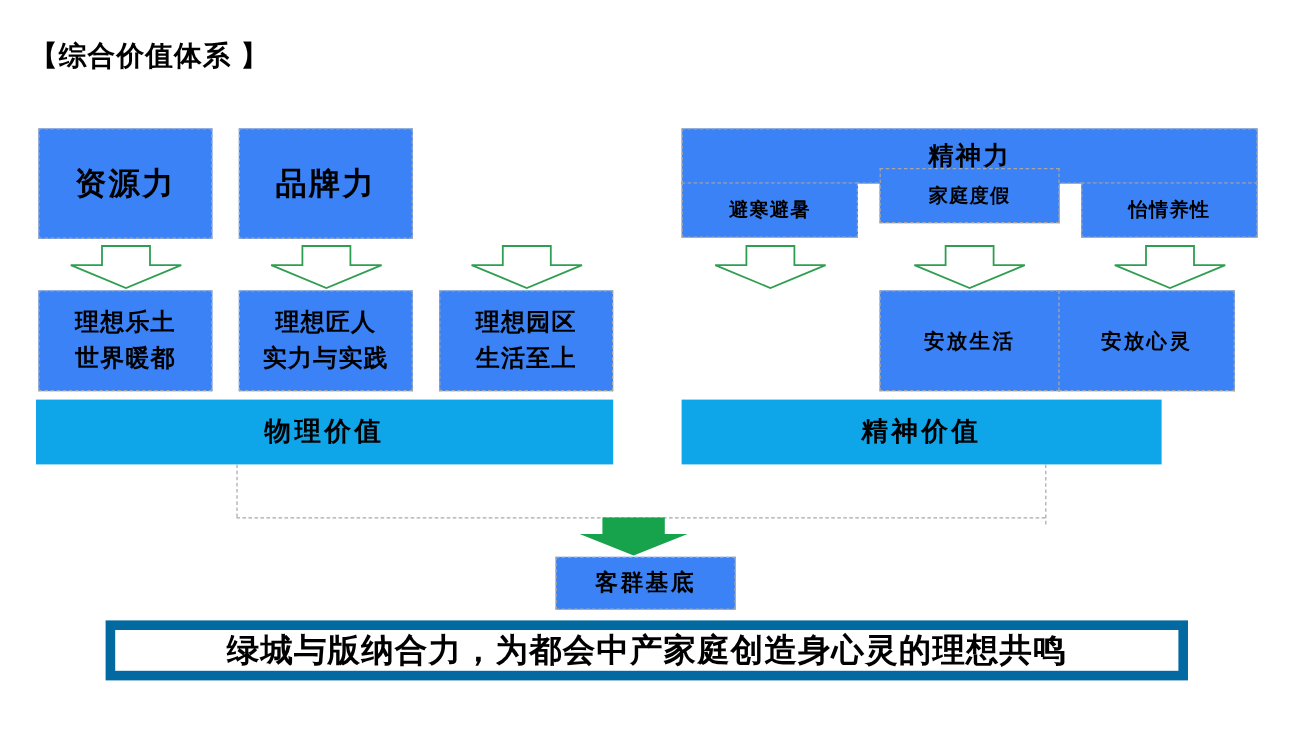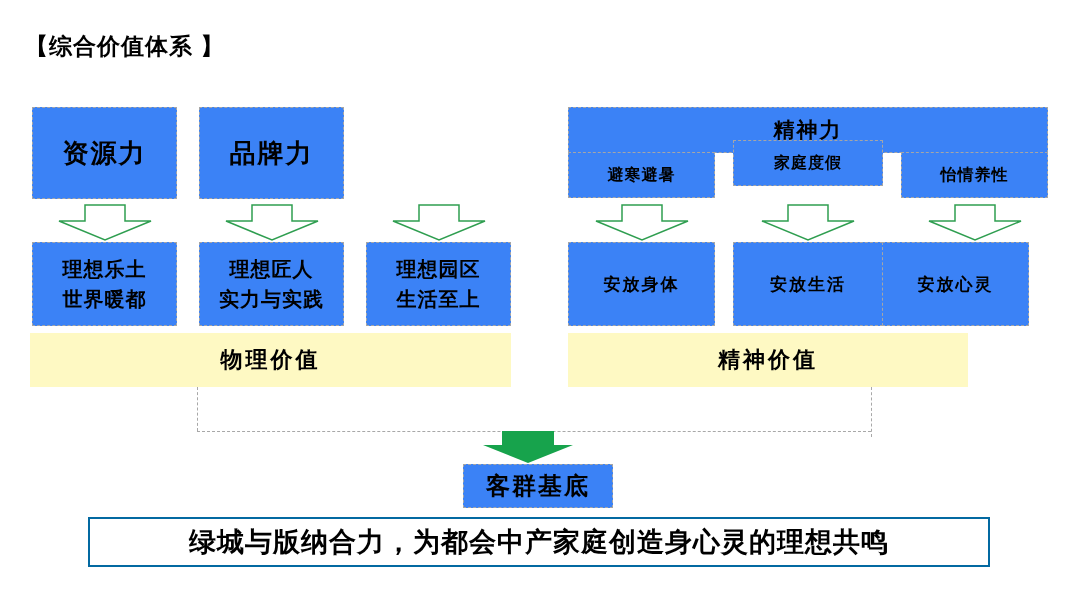--- a/index.html
+++ b/index.html
@@ -15,29 +15,29 @@
     border:1px dashed #a6a6a6;background:#3b82f6;box-sizing:border-box;
     display:flex;flex-direction:column;align-items:center;justify-content:center;
     text-align:center;font-weight:bold;
   }
   .driver{font-size:26px;letter-spacing:2px;}
   .sub-driver{font-size:16px;letter-spacing:1px;}
   .header-box{font-size:21px;letter-spacing:2px;}
   .mid{font-size:20px;line-height:1.5;letter-spacing:1px;justify-content:center;}
   .mid-single{font-size:17px;letter-spacing:2px;}
   .bar{
-    background:#fef9c3;display:flex;align-items:center;justify-content:center;
+    background:#0ea5e9;display:flex;align-items:center;justify-content:center;
     font-size:22px;font-weight:bold;color:#000;letter-spacing:3px;
   }
   .vline{border-left:1px dashed #a8a8a8;width:0;}
   .hline{border-top:1px dashed #a8a8a8;height:0;}
-  .funnel-box{font-size:24px;letter-spacing:2px;}
+  .funnel-box{font-size:19px;letter-spacing:2px;}
   .conclusion{
     left:88px;top:517px;width:902px;height:50px;box-sizing:border-box;
-    border:2px solid #0369a1;background:#fff;
+    border:8px solid #0369a1;background:#fff;
     display:flex;align-items:center;justify-content:center;
     font-size:27px;font-weight:bold;letter-spacing:1px;
   }
   svg{display:block;}
 </style>
 </head>
 <body>
 
 <div id="canvas">
 
@@ -76,21 +76,20 @@
   </div>
   <div class="abs dash-box mid" style="left:199px;top:242px;width:145px;height:84px;">
     <span>理想匠人</span>
     <span>实力与实践</span>
   </div>
   <div class="abs dash-box mid" style="left:366px;top:242px;width:145px;height:84px;">
     <span>理想园区</span>
     <span>生活至上</span>
   </div>
 
-  <div class="abs dash-box mid-single" style="left:568px;top:242px;width:147px;height:84px;">安放身体</div>
   <div class="abs dash-box mid-single" style="left:733px;top:242px;width:150px;height:84px;">安放生活</div>
   <div class="abs dash-box mid-single" style="left:882px;top:242px;width:147px;height:84px;">安放心灵</div>
 
   <div class="abs bar" style="left:30px;top:333px;width:481px;height:54px;">物理价值</div>
   <div class="abs bar" style="left:568px;top:333px;width:400px;height:54px;">精神价值</div>
 
   <div class="abs vline" style="left:197px;top:387px;height:44px;"></div>
   <div class="abs vline" style="left:871px;top:387px;height:50px;"></div>
   <div class="abs hline" style="left:197px;top:431px;width:674px;"></div>
 

